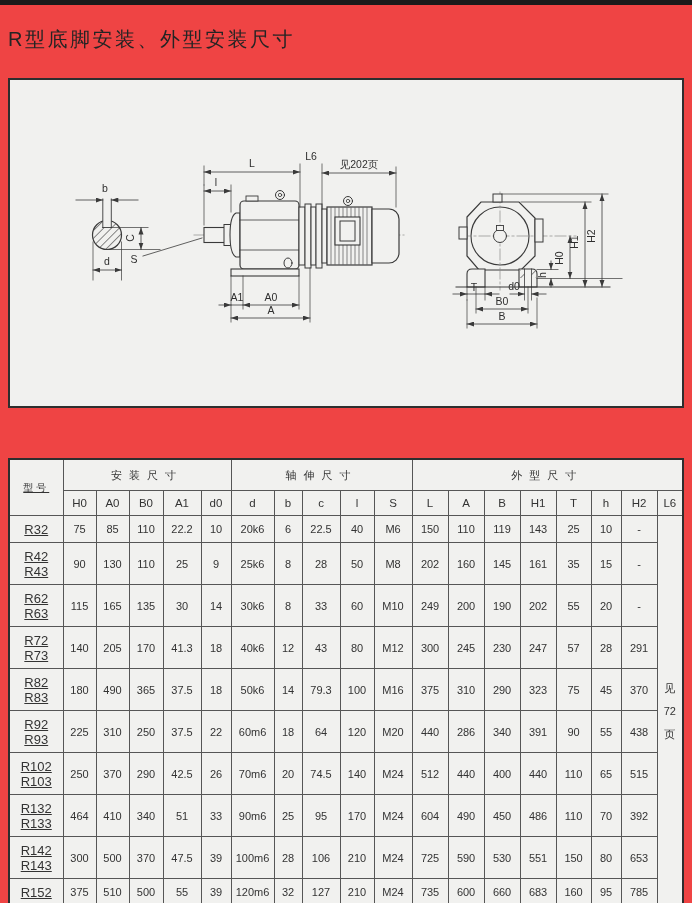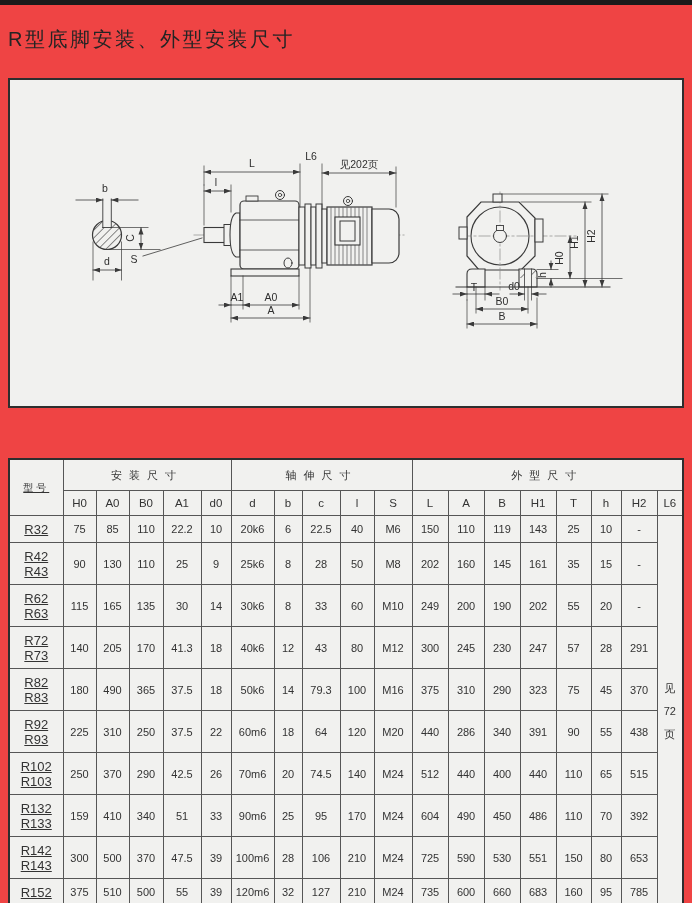--- a/index.html
+++ b/index.html
@@ -427,21 +427,21 @@
           <td>440</td>
           <td>110</td>
           <td>65</td>
           <td>515</td>
         </tr>
         <tr class="dbl">
           <td class="model">
             <div>R132</div>
             <div>R133</div>
           </td>
-          <td>159</td>
+          <td>464</td>
           <td>410</td>
           <td>340</td>
           <td>51</td>
           <td>33</td>
           <td>90m6</td>
           <td>25</td>
           <td>95</td>
           <td>170</td>
           <td>M24</td>
           <td>604</td>

